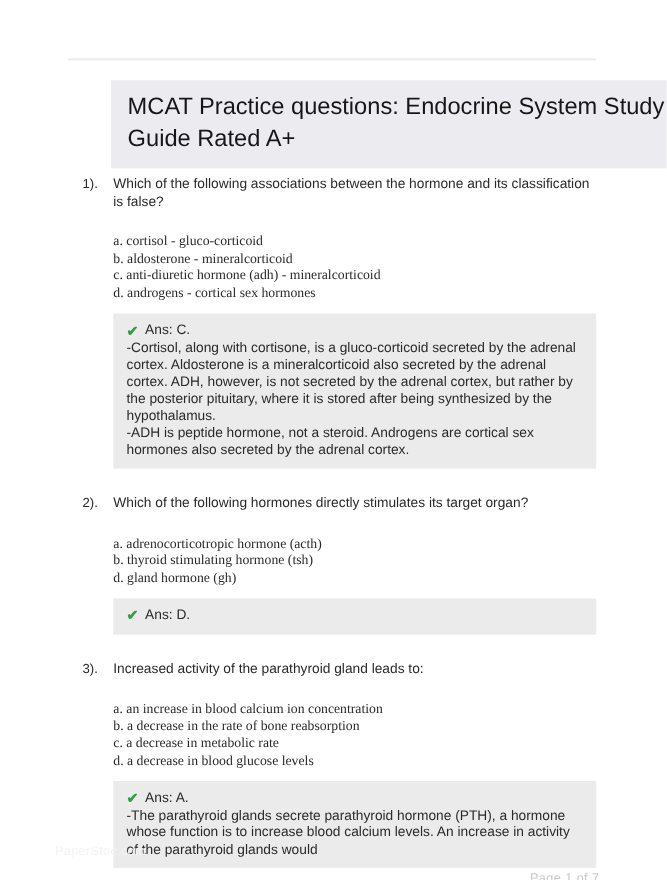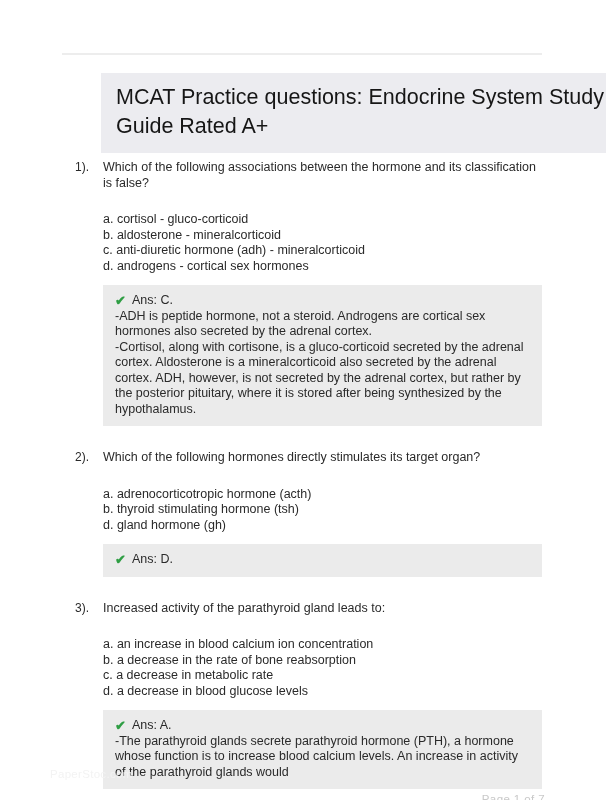--- a/index.html
+++ b/index.html
@@ -39,21 +39,21 @@
     left: 62px; top: 160px;
     width: 480px;
     font-size: 12.5px;
     line-height: 15.5px;
   }
   .question { margin-bottom: 24px; padding-left: 13px; }
   .q-head { display: flex; align-items: flex-start; }
   .q-num { width: 28px; flex: 0 0 28px; font-size: 12px; }
   .q-text { flex: 1; }
   .options { margin: 21px 0 0 28px; }
-  .option { margin: 0 0 0 0; line-height: 15.5px; }
+  .option { margin: 0 0 0 0; line-height: 15.5px; font-family: Liberation Serif, serif; }
   .answer-box {
     margin: 11px 0 0 28px;
     background: #ebebeb;
     padding: 8px 12px 9px 12px;
   }
   .ans-line { display: flex; align-items: center; }
   .check-icon {
     color: #2f9e44;
     font-weight: bold;
     font-size: 13px;
@@ -99,22 +99,22 @@
         <div class="option">b. aldosterone - mineralcorticoid</div>
         <div class="option">c. anti-diuretic hormone (adh) - mineralcorticoid</div>
         <div class="option">d. androgens - cortical sex hormones</div>
       </div>
       <div class="answer-box">
         <div class="ans-line">
           <span class="check-icon">✔</span>
           <span>Ans: C.</span>
         </div>
         <div class="explanation">
+          <p>-Cortisol, along with cortisone, is a gluco-corticoid secreted by the adrenal cortex. Aldosterone is a mineralcorticoid also secreted by the adrenal cortex. ADH, however, is not secreted by the adrenal cortex, but rather by the posterior pituitary, where it is stored after being synthesized by the hypothalamus.</p>
           <p>-ADH is peptide hormone, not a steroid. Androgens are cortical sex hormones also secreted by the adrenal cortex.</p>
-          <p>-Cortisol, along with cortisone, is a gluco-corticoid secreted by the adrenal cortex. Aldosterone is a mineralcorticoid also secreted by the adrenal cortex. ADH, however, is not secreted by the adrenal cortex, but rather by the posterior pituitary, where it is stored after being synthesized by the hypothalamus.</p>
         </div>
       </div>
     </div>
 
     <div class="question">
       <div class="q-head">
         <span class="q-num">2).</span>
         <span class="q-text">Which of the following hormones directly stimulates its target organ?</span>
       </div>
       <div class="options">

